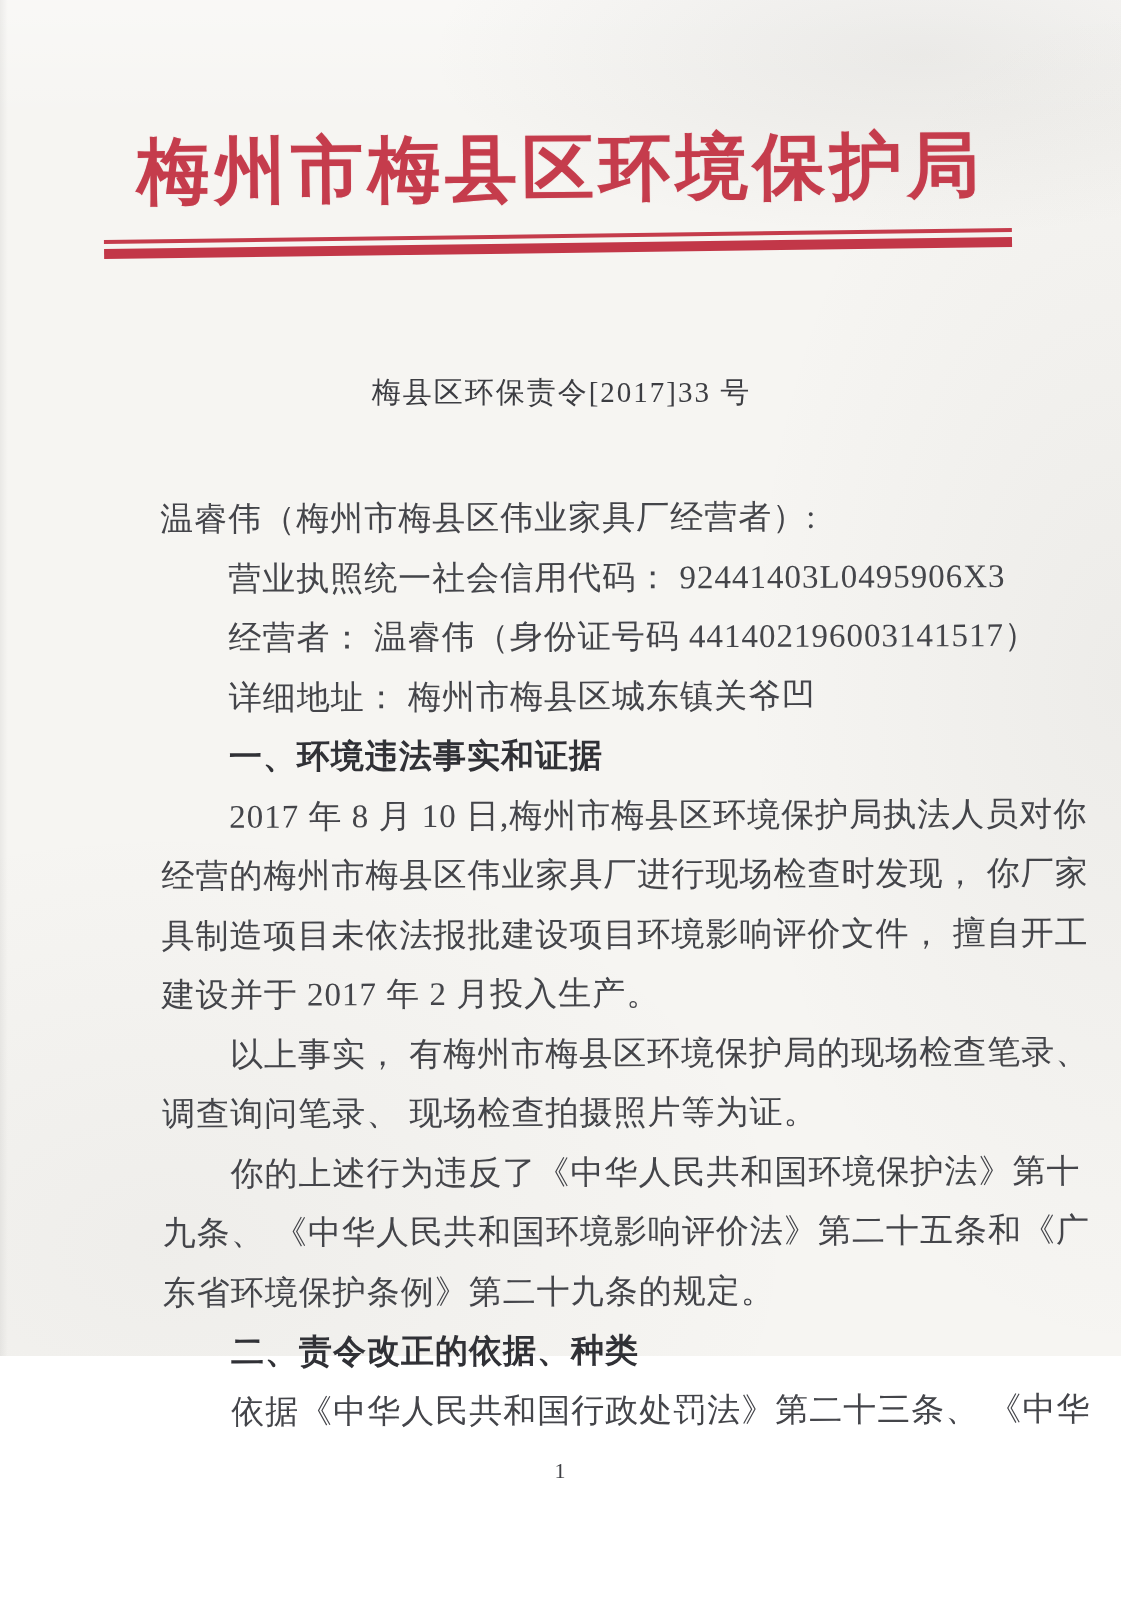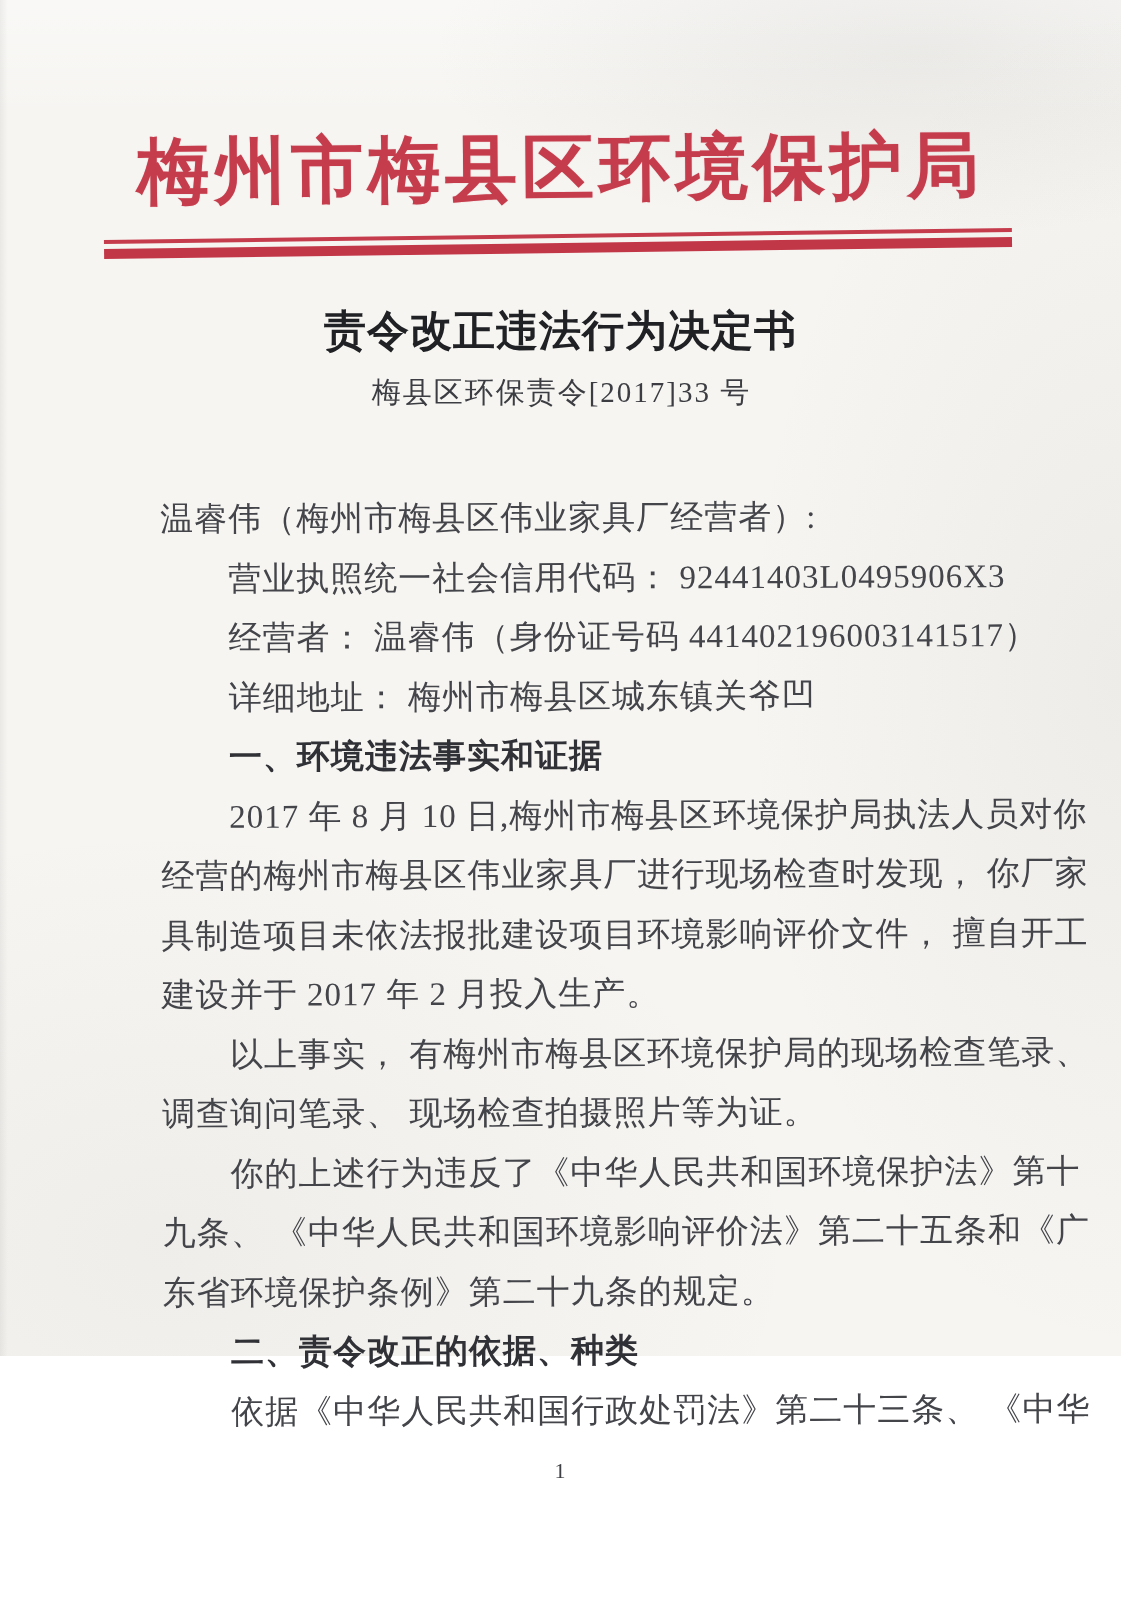--- a/index.html
+++ b/index.html
@@ -130,21 +130,20 @@
 
 <div class="page">
 
   <div class="agency">梅州市梅县区环境保护局</div>
 
   <div class="rule-wrap">
     <div class="rule-thin"></div>
     <div class="rule-thick"></div>
   </div>
 
-  <div class="doc-title">责令改正违法行为决定书</div>
 
   <div class="doc-number">梅县区环保责令[2017]33 号</div>
 
   <div class="body-block">
     <div class="line">温睿伟（梅州市梅县区伟业家具厂经营者）:</div>
     <div class="line indent">营业执照统一社会信用代码： 92441403L0495906X3</div>
     <div class="line indent">经营者： 温睿伟（身份证号码 441402196003141517）</div>
     <div class="line indent">详细地址： 梅州市梅县区城东镇关爷凹</div>
     <div class="line indent bold">一、环境违法事实和证据</div>
     <div class="line indent">2017 年 8 月 10 日,梅州市梅县区环境保护局执法人员对你</div>

